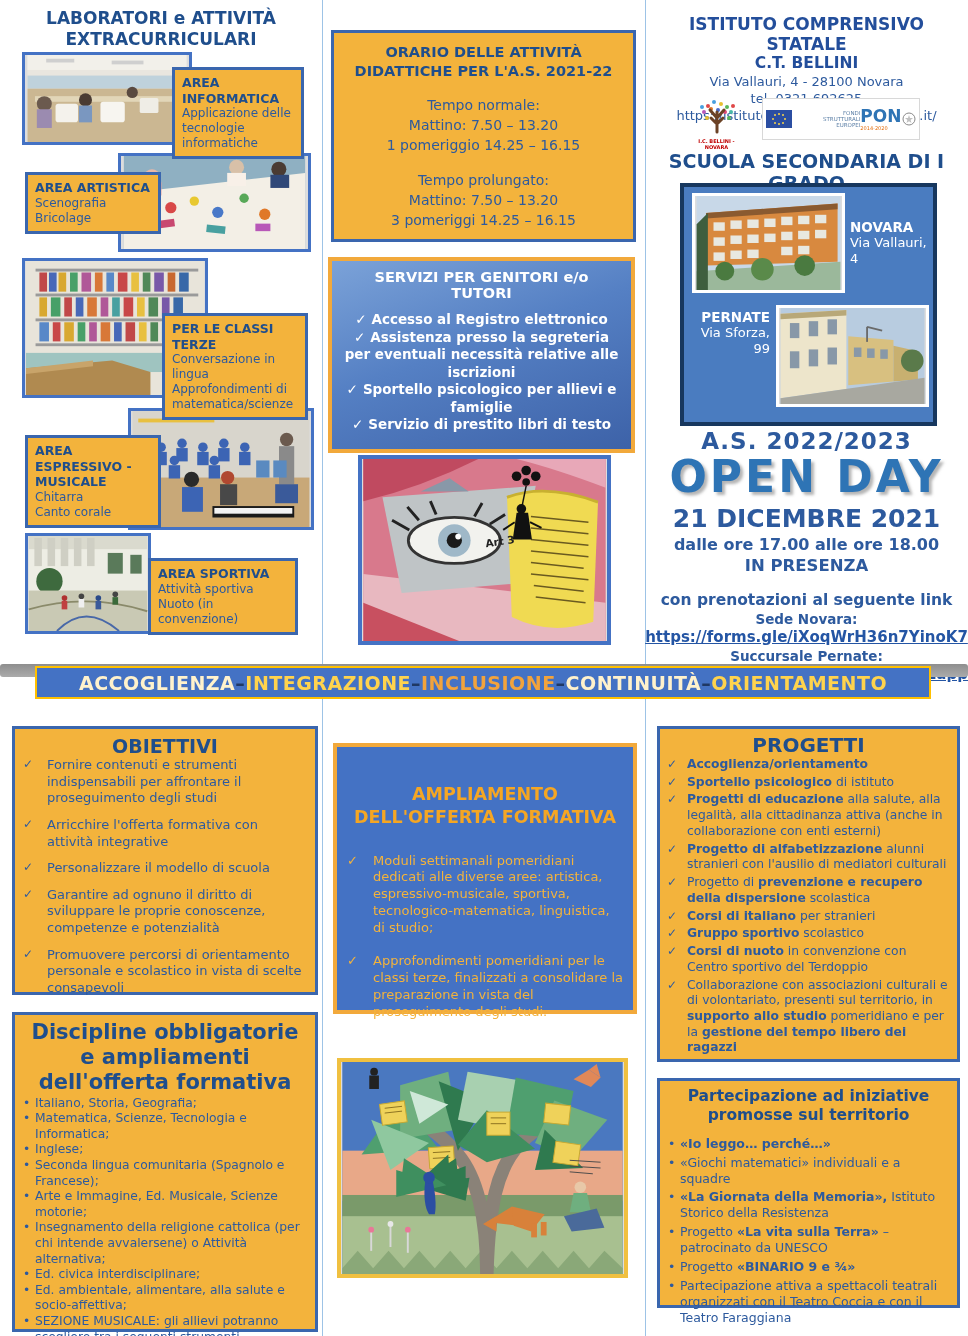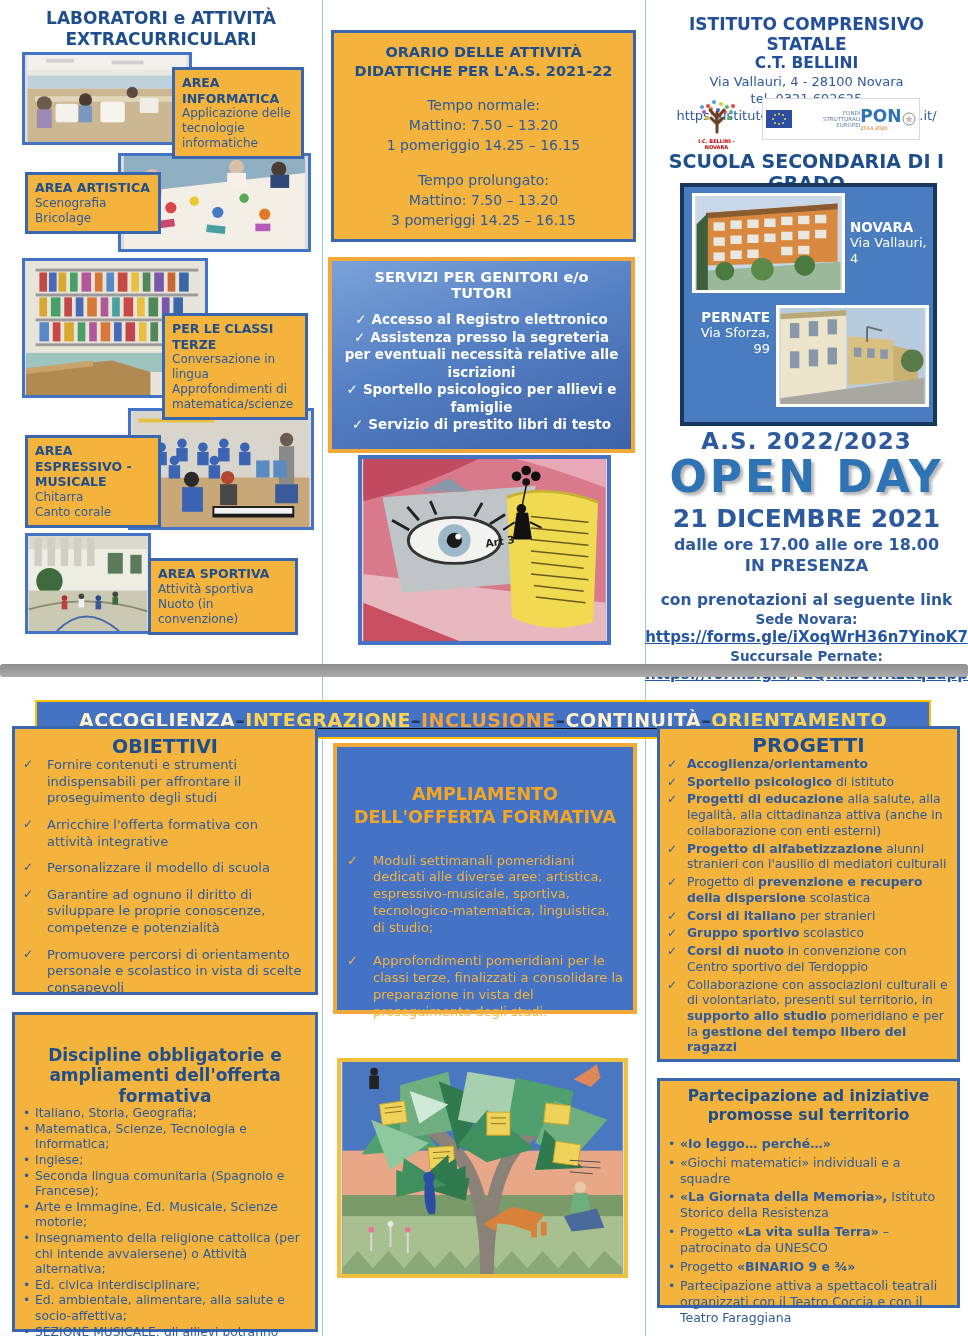--- a/index.html
+++ b/index.html
@@ -45,27 +45,27 @@
   .od-year{font-size:23px;font-weight:bold;letter-spacing:1px;}
   .od-title{font-size:44px;font-weight:bold;color:#2E74B5;letter-spacing:3px;text-shadow:3px 3px 3px rgba(120,120,120,.55);line-height:1.05;}
   .od-date{font-size:25px;font-weight:bold;margin-top:4px;}
   .od-time{font-size:16px;font-weight:bold;margin-top:2px;}
   .od-mode{font-size:16.5px;font-weight:bold;margin-top:2px;}
   .od-note{font-size:15.5px;font-weight:bold;margin-top:16px;}
   .od-sede{font-size:13.5px;font-weight:bold;margin-top:2px;}
   .od-link{font-size:15px;font-weight:bold;text-decoration:underline;color:#2455A4;display:block;margin-top:1px;}
   
   .graybar{position:absolute;left:0;top:664px;width:968px;height:13px;background:linear-gradient(#8E8E8E,#ABABAB);border-radius:3px;}
-  .banner{position:absolute;left:35px;top:700px;width:896px;height:39px;background:#4472C4;border:2px solid #FFC000;box-sizing:border-box;display:flex;align-items:center;justify-content:center;font-weight:bold;font-size:19px;letter-spacing:.5px;text-decoration:underline;}
+  .banner{position:absolute;left:35px;top:666px;width:896px;height:33px;background:#4472C4;border:2px solid #FFC000;box-sizing:border-box;display:flex;align-items:center;justify-content:center;font-weight:bold;font-size:19px;letter-spacing:.5px;}
   .banner .wsep{color:#1F3864;font-weight:bold;}
   
   .obiettivi{left:12px;top:726px;width:306px;height:269px;padding:6px 8px;}
   .obiettivi .box-title{font-size:19px;}
   .discipline{left:12px;top:1012px;width:306px;height:320px;padding:5px 8px;}
-  .discipline .box-title{font-size:17px;line-height:1.2;margin-top:25px;}
+  .discipline .box-title{font-size:21px;line-height:1.2;}
   .ampliamento{position:absolute;left:333px;top:743px;width:304px;height:271px;box-sizing:border-box;background:#4472C4;border:4px solid #F2A93B;color:#F3B33C;padding:8px 10px;}
   .ampliamento .a-title{font-weight:bold;font-size:17.5px;text-align:center;margin-top:28px;margin-bottom:24px;line-height:1.3;color:#F5A623;}
   .ampliamento .li{display:flex;font-size:13px;line-height:1.3;margin-bottom:16px;}
   .ampliamento .mk{width:26px;flex:none;}
   .progetti{left:657px;top:726px;width:303px;height:336px;padding:4px 7px;}
   .progetti .box-title{font-size:20px;}
   .territorio{left:657px;top:1078px;width:303px;height:230px;padding:6px 8px;}
   .territorio .box-title{font-size:15.5px;line-height:1.25;}
   
   .cklist .li{display:flex;font-size:13px;line-height:1.28;margin-bottom:10px;color:#2D5A9E;}

